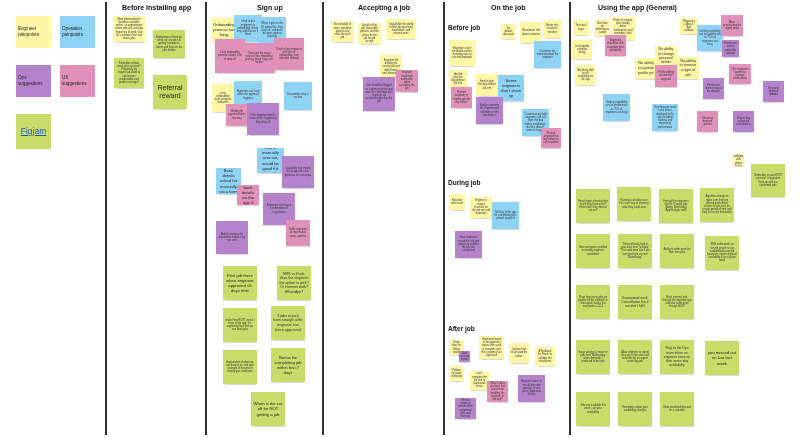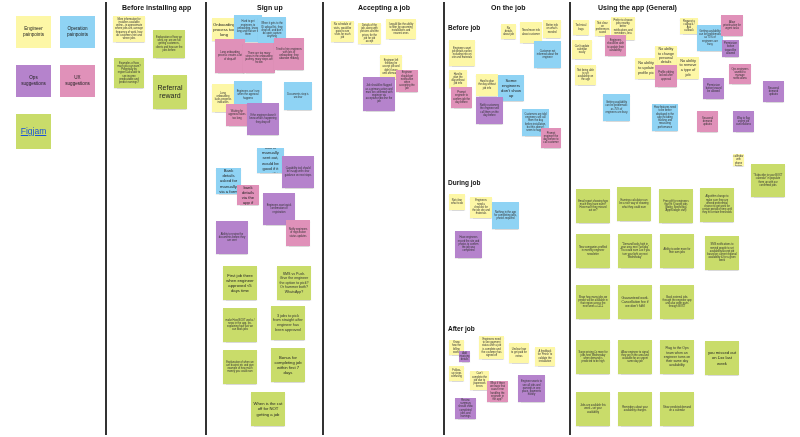--- a/index.html
+++ b/index.html
@@ -9,21 +9,21 @@
   .col-title { position: absolute; font-weight: bold; font-size: 7px; color: #111; white-space: nowrap; }
   .sub-title { position: absolute; font-weight: bold; font-size: 6.5px; color: #111; white-space: nowrap; }
   .note { position: absolute; display: flex; align-items: center; justify-content: center; text-align: center; padding: 2px; color: #333; font-size: 2.6px; line-height: 1.25; overflow: hidden; box-shadow: 0 0.5px 1px rgba(0,0,0,0.15); }
   .note.mid { font-size: 4.2px; line-height: 1.2; color: #222; }
   .note.huge { font-size: 8px; line-height: 1.2; color: #222; }
   .yellow { background: #fdf7a6; }
   .blue { background: #8fd3f4; }
   .purple { background: #b583cc; }
   .pink { background: #e091b9; }
   .green { background: #c9dc6a; }
-  .legend-note { position: absolute; display: flex; align-items: center; justify-content: center; text-align: center; font-size: 4.6px; line-height: 1.3; color: #222; padding: 2px; }
+  .legend-note { position: absolute; display: flex; align-items: center; justify-content: center; font-size: 4.6px; line-height: 1.3; color: #222; padding: 2px; }
   .link { color: #1a53d6; text-decoration: underline; font-size: 8.5px; }
 </style>
 </head>
 <body>
 
 <div class="board">
 
   <div class="legend-note yellow" style="left:16px;top:16px;width:35px;height:32px;">
       <span>Engineer painpoints</span>
     </div>

